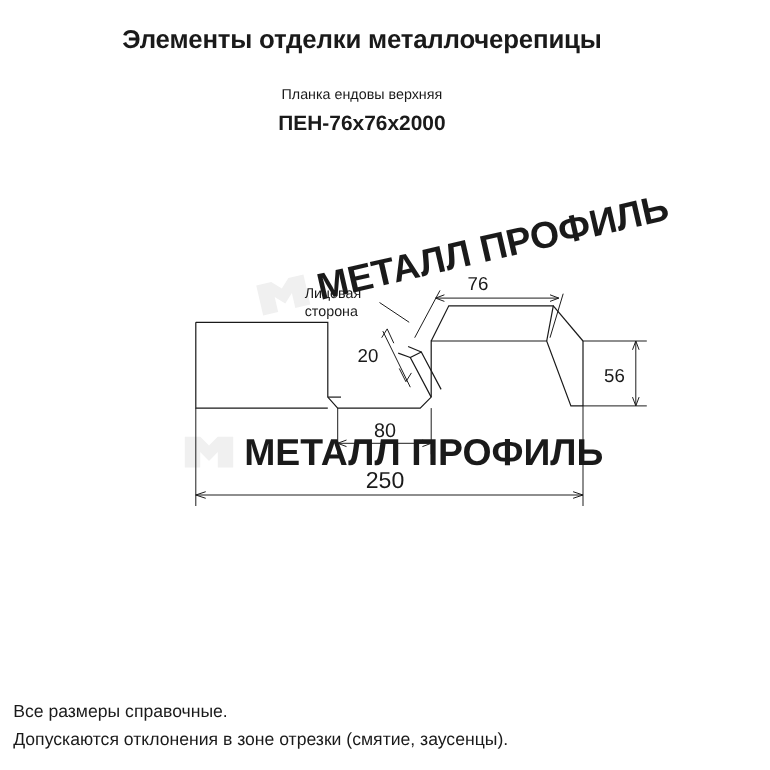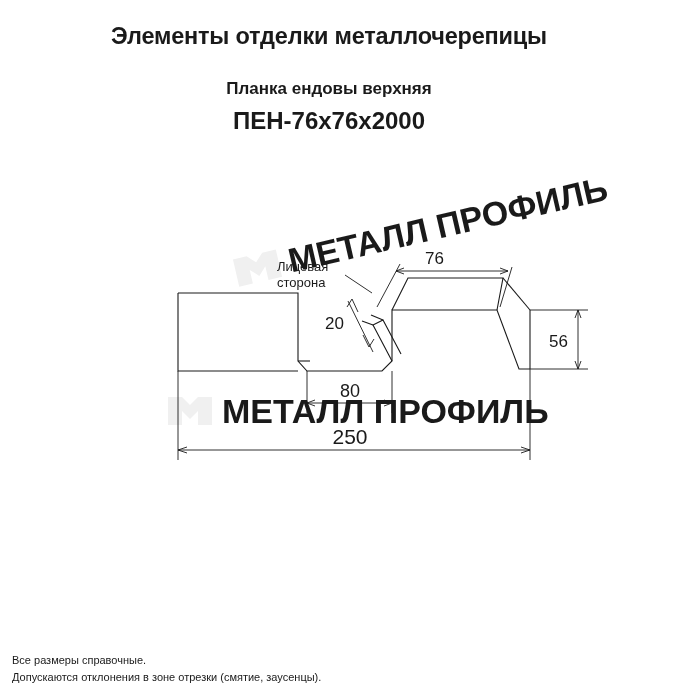--- a/index.html
+++ b/index.html
@@ -28,28 +28,28 @@
     text-align: center;
   }
   .title-main {
     font-size: 23.5px;
     font-weight: bold;
     letter-spacing: -0.2px;
     line-height: 1.2;
     margin: 0;
   }
   .title-sub {
-    font-size: 17px;
-    font-weight: bold;
+    font-size: 13px;
+    font-weight: normal;
     margin: 0;
     padding-top: 28px;
     line-height: 1.25;
   }
   .title-code {
-    font-size: 24px;
+    font-size: 19px;
     font-weight: bold;
     margin: 0;
     padding-top: 7px;
     line-height: 1.25;
   }
   .drawing {
     position: absolute;
     top: 175px;
     left: 0;
     width: 700px;
@@ -61,21 +61,21 @@
     top: 0;
     width: 700px;
     height: 700px;
     pointer-events: none;
   }
   .footer {
     position: absolute;
     left: 12px;
     bottom: 14px;
     width: 660px;
-    font-size: 11px;
+    font-size: 16px;
     line-height: 1.55;
     color: #1a1a1a;
   }
   .footer div {
     white-space: nowrap;
   }
   svg text {
     font-family: "Liberation Sans", sans-serif;
     fill: #1a1a1a;
   }

